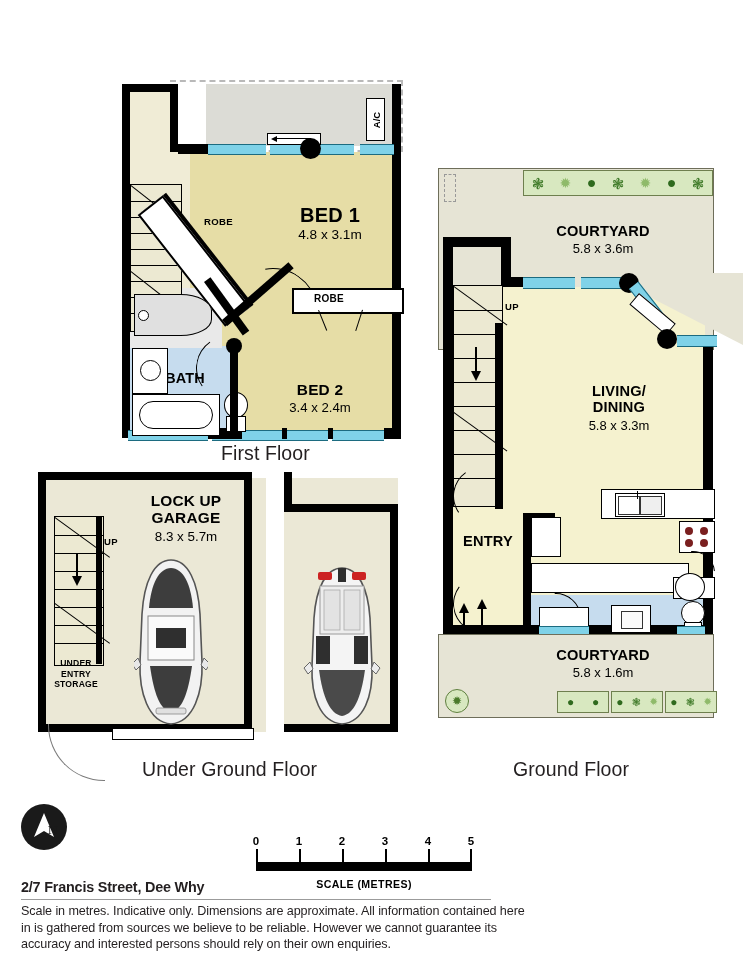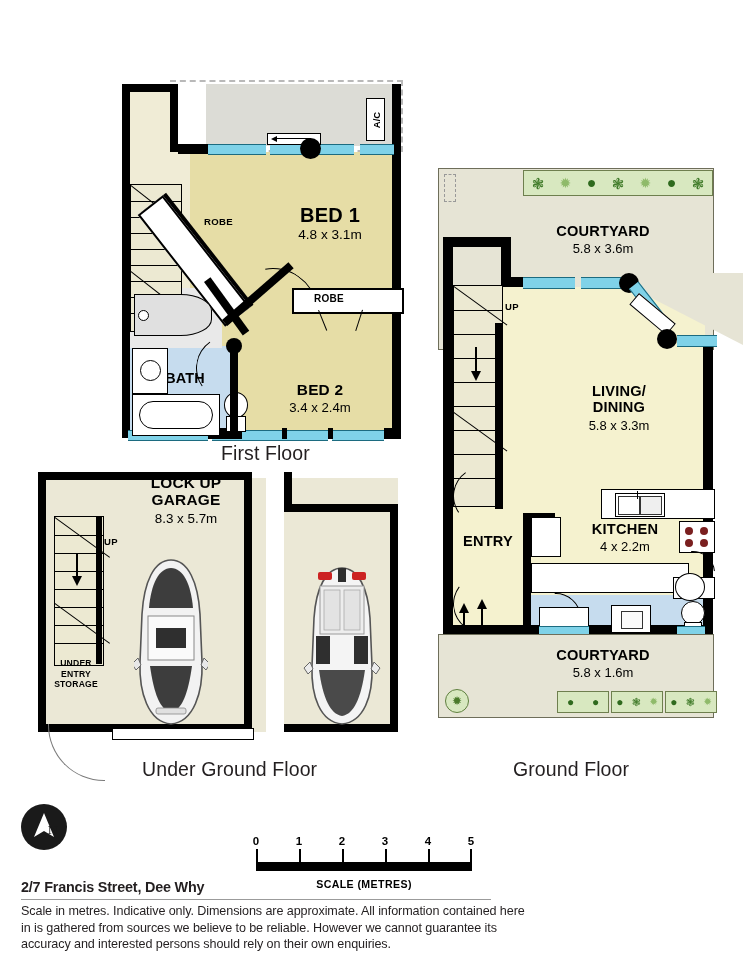--- a/index.html
+++ b/index.html
@@ -228,21 +228,21 @@
     <div style="position:absolute;left:0;top:22px;width:0;height:0;border-left:5px solid transparent;
                 border-right:5px solid transparent;border-top:10px solid #000;"></div>
   </div>
   <div style="position:absolute;left:14px;top:188px;width:52px;text-align:center;
               font-size:8.6px;font-weight:bold;line-height:1.25;letter-spacing:.2px;">
     <div>UNDER</div>
     <div>ENTRY</div>
     <div>STORAGE</div>
   </div>
 
-  <div class="roomlbl" style="left:80px;top:4px;width:140px;">
+  <div class="roomlbl" style="left:80px;top:22px;width:140px;">
     <div class="nm" style="font-size:15.4px;">LOCK UP</div>
     <div class="nm" style="font-size:15.4px;">GARAGE</div>
     <div class="dm" style="font-size:13.4px;margin-top:2px;">8.3 x 5.7m</div>
   </div>
 
 
   <svg style="position:absolute;left:98px;top:88px;" width="74" height="168" viewBox="0 0 74 168">
     <path d="M37 2 C20 2 10 24 8 56 L6 104 C5 134 14 164 37 166 C60 164 69 134 68 104 L66 56 C64 24 54 2 37 2 Z" fill="#f2f2f2" stroke="#555" stroke-width="1.6"></path>
     <path d="M37 10 C25 10 17 26 15 50 L59 50 C57 26 49 10 37 10 Z" fill="#3d3d3d"></path>
     <rect x="14" y="58" width="46" height="44" fill="#fafafa" stroke="#888" stroke-width="1"></rect>
@@ -358,24 +358,20 @@
   <div class="thin" style="left:180px;top:328px;width:48px;height:22px;">
     <div style="position:absolute;left:2px;top:2px;width:20px;height:17px;border:1px solid #333;"></div>
     <div style="position:absolute;left:24px;top:2px;width:20px;height:17px;border:1px solid #333;background:#efefef;"></div>
     <div style="position:absolute;left:21px;top:-3px;width:1.4px;height:8px;background:#000;"></div>
   </div>
   <div class="thin" style="left:244px;top:356px;width:34px;height:30px;">
     <div style="position:absolute;left:5px;top:5px;width:8px;height:8px;border-radius:50%;background:#7a1f1f;"></div>
     <div style="position:absolute;left:20px;top:5px;width:8px;height:8px;border-radius:50%;background:#7a1f1f;"></div>
     <div style="position:absolute;left:5px;top:17px;width:8px;height:8px;border-radius:50%;background:#7a1f1f;"></div>
     <div style="position:absolute;left:20px;top:17px;width:8px;height:8px;border-radius:50%;background:#7a1f1f;"></div>
-  </div>
-  <div class="roomlbl" style="left:128px;top:356px;width:124px;">
-    <div class="nm" style="font-size:14.6px;">KITCHEN</div>
-    <div class="dm" style="font-size:13px;margin-top:3px;">4 x 2.2m</div>
   </div>
 
   <div class="thin" style="left:238px;top:412px;width:40px;height:20px;"></div>
   <div style="position:absolute;left:242px;top:417px;font-size:9.2px;font-weight:bold;letter-spacing:.2px;">P'TRY</div>
   <div class="arc" style="left:236px;top:386px;width:42px;height:42px;
               border-color:#000 transparent transparent transparent;transform:rotate(40deg);"></div>
 
   <div class="roomlbl" style="left:10px;top:368px;width:86px;">
     <div class="nm" style="font-size:14.6px;">ENTRY</div>
   </div>

